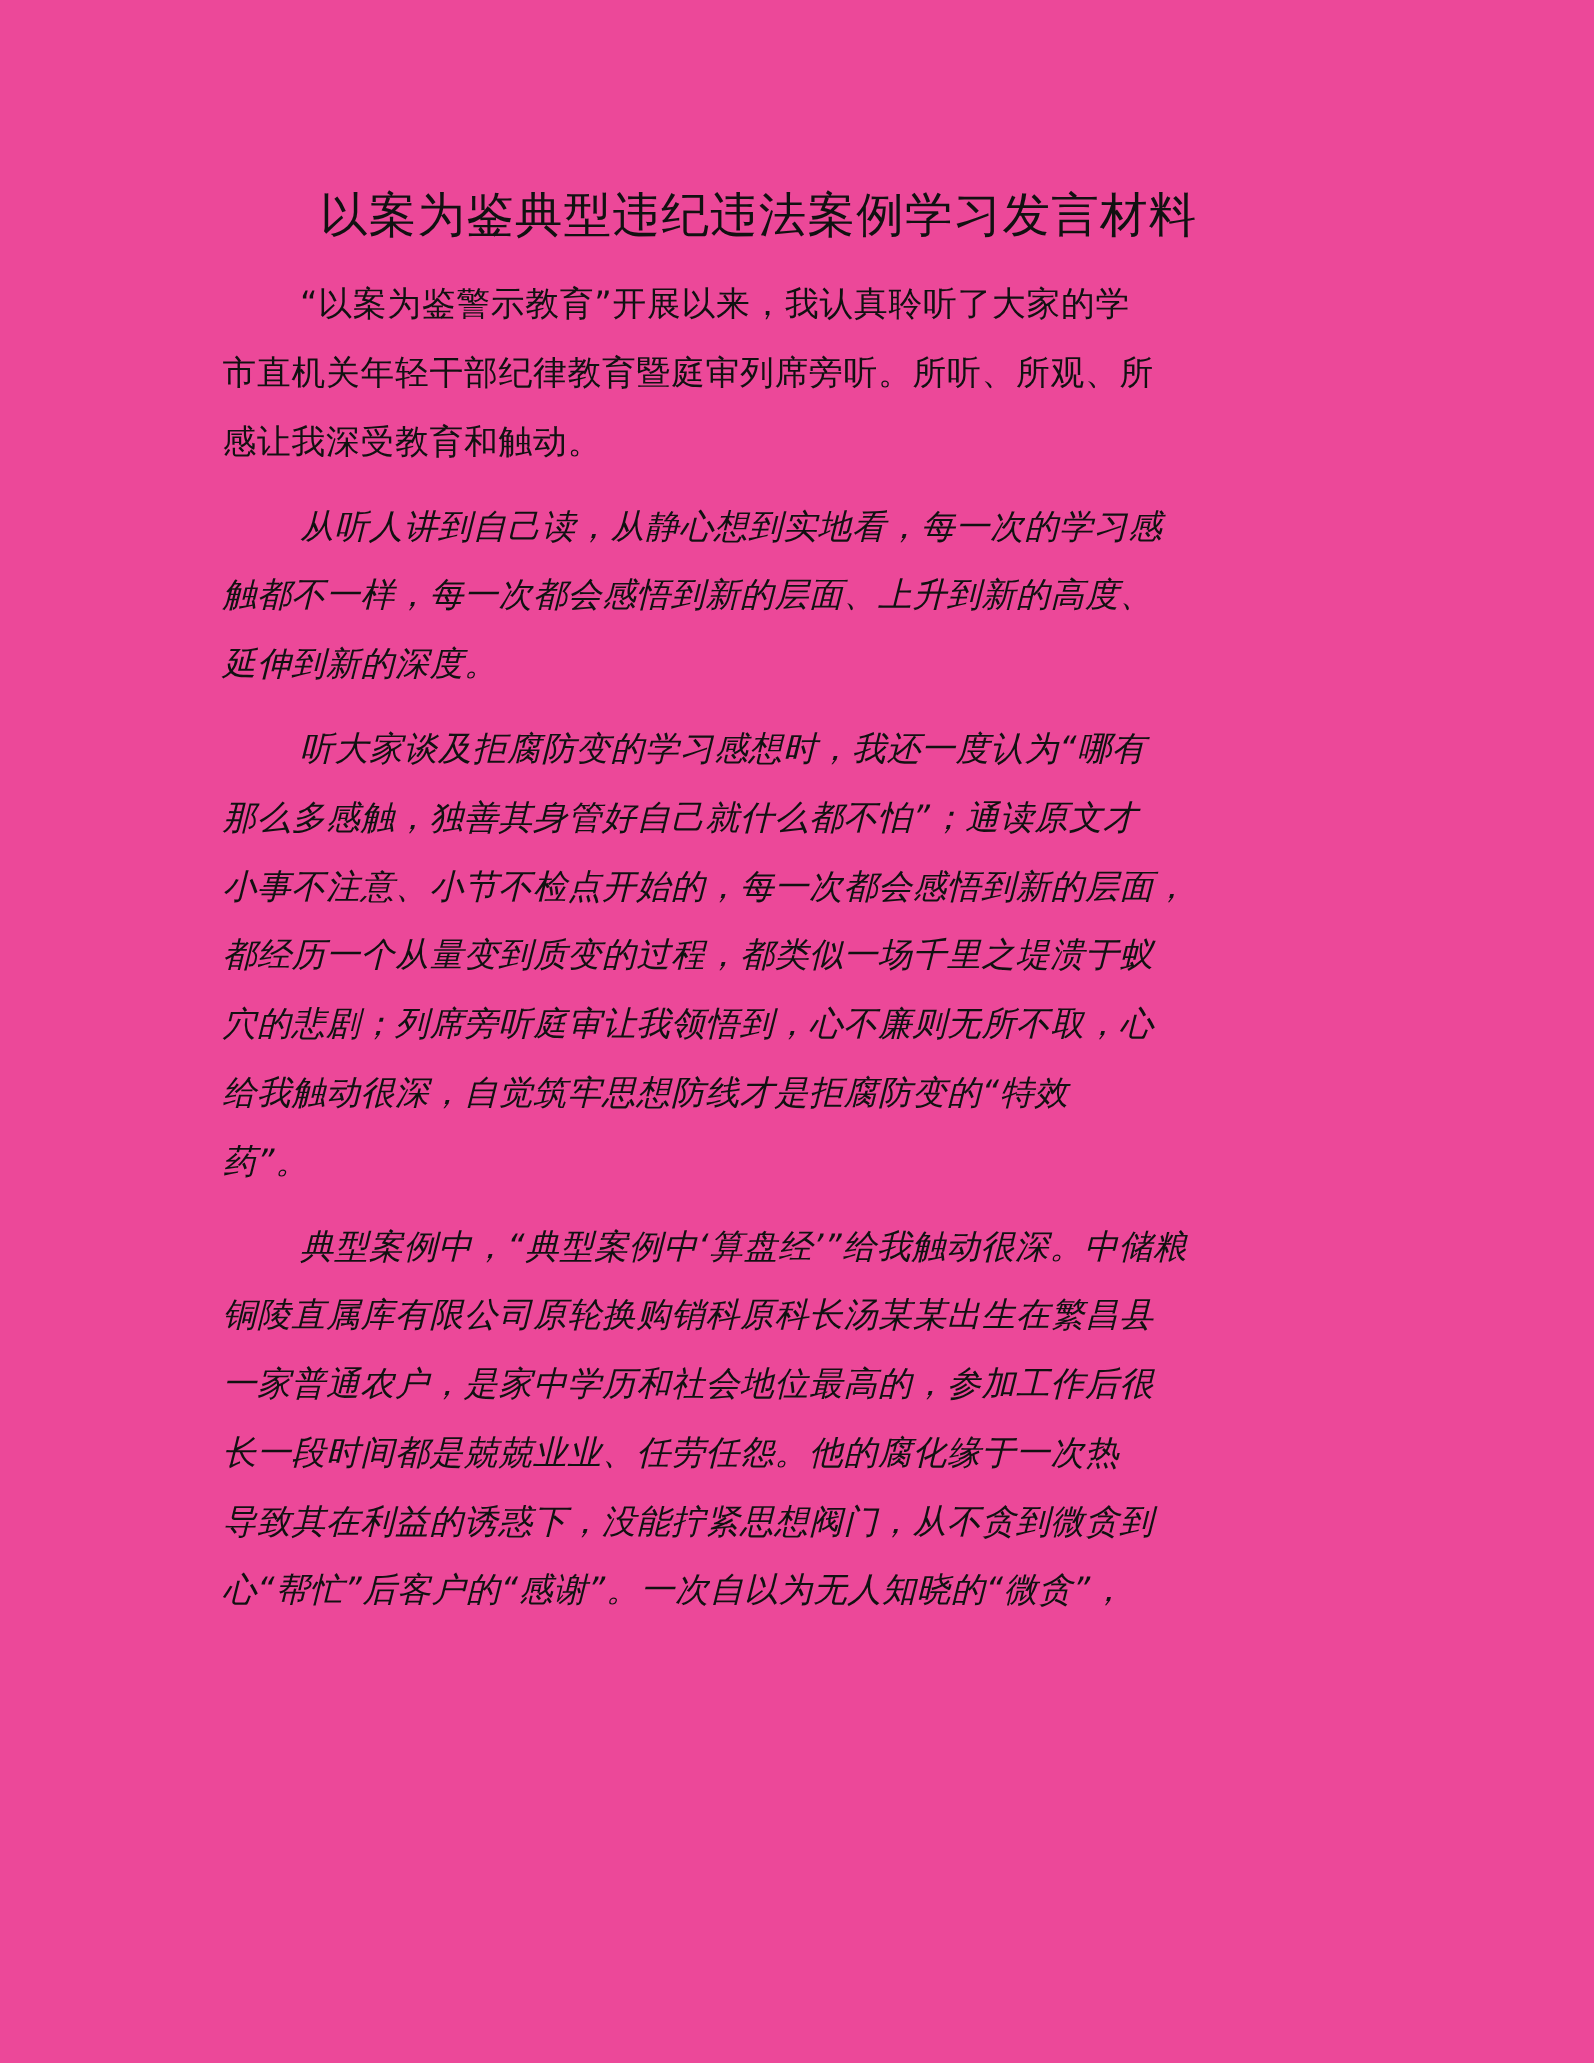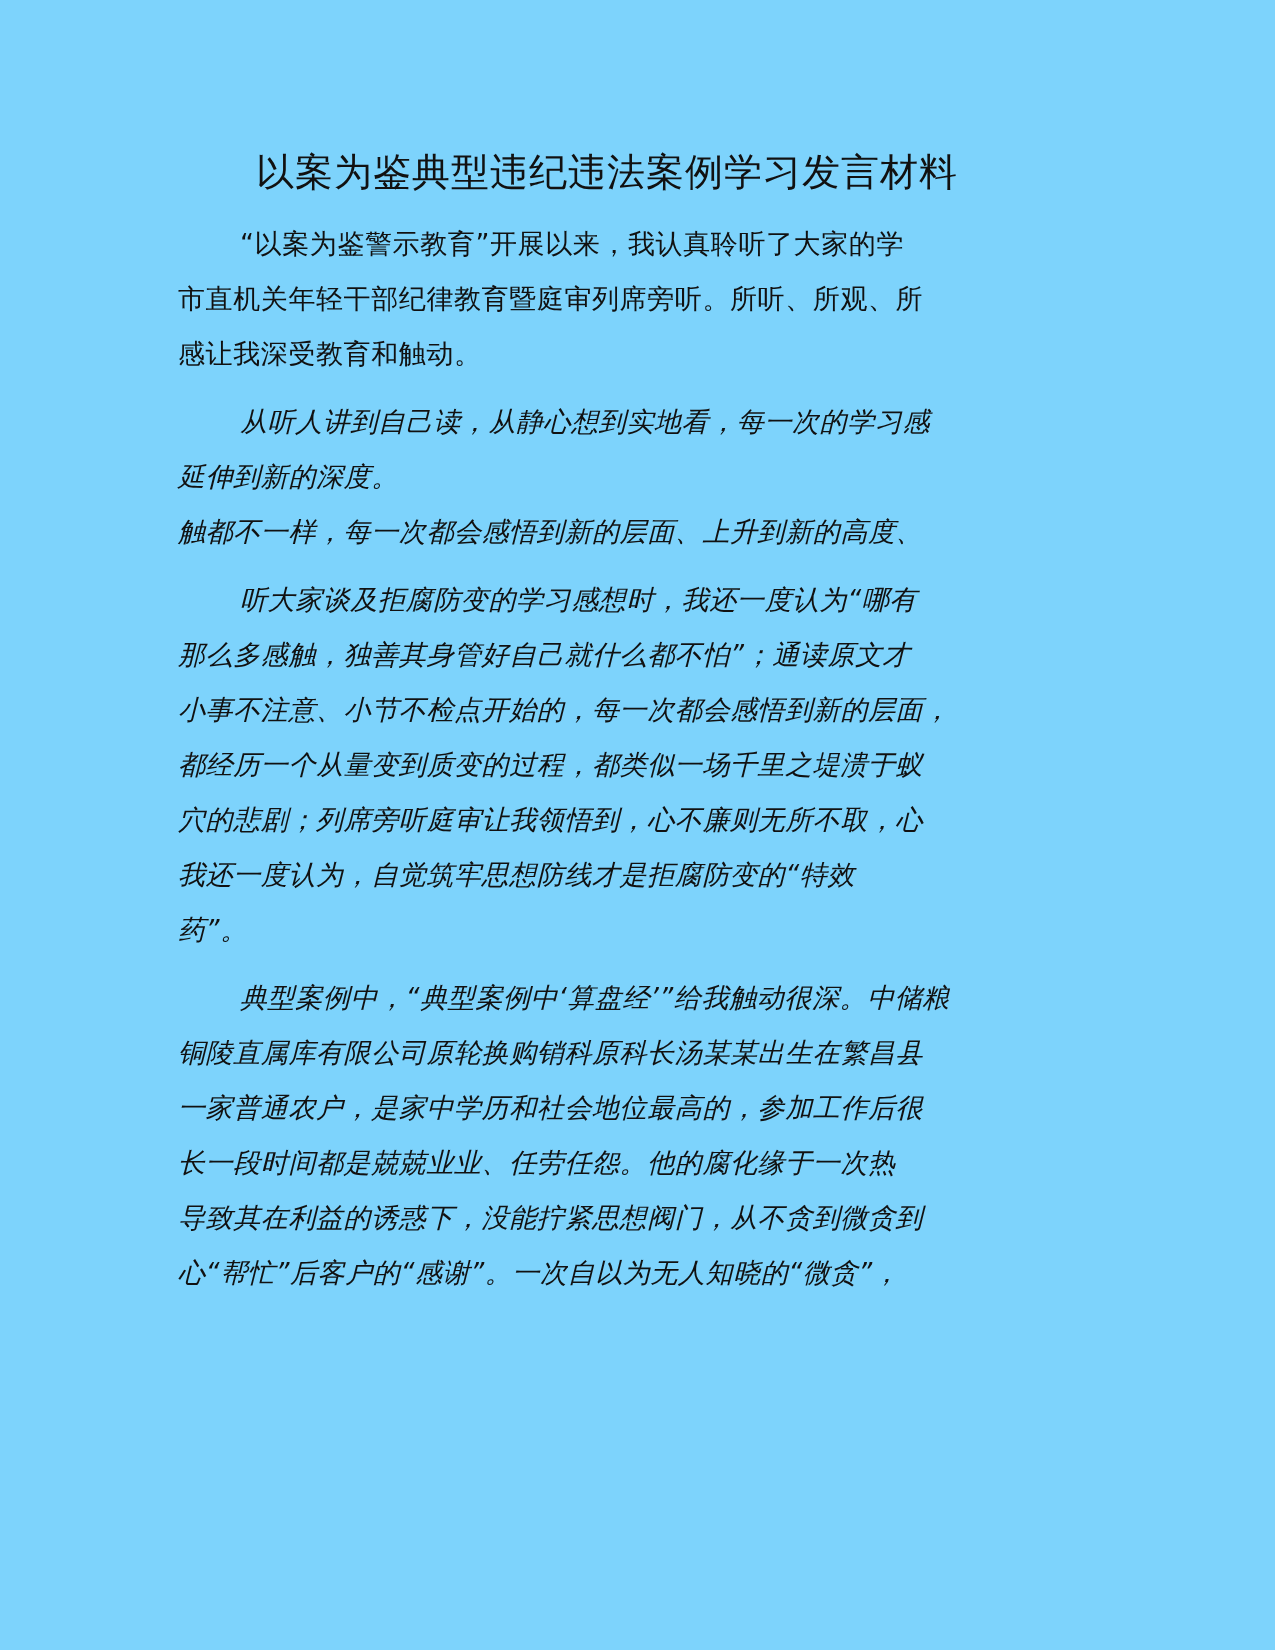--- a/index.html
+++ b/index.html
@@ -14,21 +14,21 @@
       overflow: hidden;
       font-family: "DejaVu Sans", "Liberation Sans", sans-serif;
       color: #111111;
     }
     .page {
       position: absolute;
       left: 0;
       top: 0;
       width: 1275px;
       height: 1650px;
-      background: #7dd3fc;
+      background: #ec4899;
     }
     .doc-title {
       position: absolute;
       left: 0;
       top: 146px;
       width: 1214px;
       text-align: center;
       font-size: 38px;
       line-height: 52px;
       letter-spacing: 1px;
@@ -71,31 +71,31 @@
   <div class="body">
 
     <p class="para">
       <span class="line first">“以案为鉴警示教育”开展以来，我认真聆听了大家的学</span>
       <span class="line">市直机关年轻干部纪律教育暨庭审列席旁听。所听、所观、所</span>
       <span class="line">感让我深受教育和触动。</span>
     </p>
 
     <p class="para">
       <span class="line first">从听人讲到自己读，从静心想到实地看，每一次的学习感</span>
+      <span class="line">触都不一样，每一次都会感悟到新的层面、上升到新的高度、</span>
       <span class="line">延伸到新的深度。</span>
-      <span class="line">触都不一样，每一次都会感悟到新的层面、上升到新的高度、</span>
     </p>
 
     <p class="para">
       <span class="line first">听大家谈及拒腐防变的学习感想时，我还一度认为“哪有</span>
       <span class="line">那么多感触，独善其身管好自己就什么都不怕”；通读原文才</span>
       <span class="line">小事不注意、小节不检点开始的，每一次都会感悟到新的层面，</span>
       <span class="line">都经历一个从量变到质变的过程，都类似一场千里之堤溃于蚁</span>
       <span class="line">穴的悲剧；列席旁听庭审让我领悟到，心不廉则无所不取，心</span>
-      <span class="line">我还一度认为，自觉筑牢思想防线才是拒腐防变的“特效</span>
+      <span class="line">给我触动很深，自觉筑牢思想防线才是拒腐防变的“特效</span>
       <span class="line">药”。</span>
     </p>
 
     <p class="para">
       <span class="line first">典型案例中，“典型案例中‘算盘经’”给我触动很深。中储粮</span>
       <span class="line">铜陵直属库有限公司原轮换购销科原科长汤某某出生在繁昌县</span>
       <span class="line">一家普通农户，是家中学历和社会地位最高的，参加工作后很</span>
       <span class="line">长一段时间都是兢兢业业、任劳任怨。他的腐化缘于一次热</span>
       <span class="line">导致其在利益的诱惑下，没能拧紧思想阀门，从不贪到微贪到</span>
       <span class="line">心“帮忙”后客户的“感谢”。一次自以为无人知晓的“微贪”，</span>

